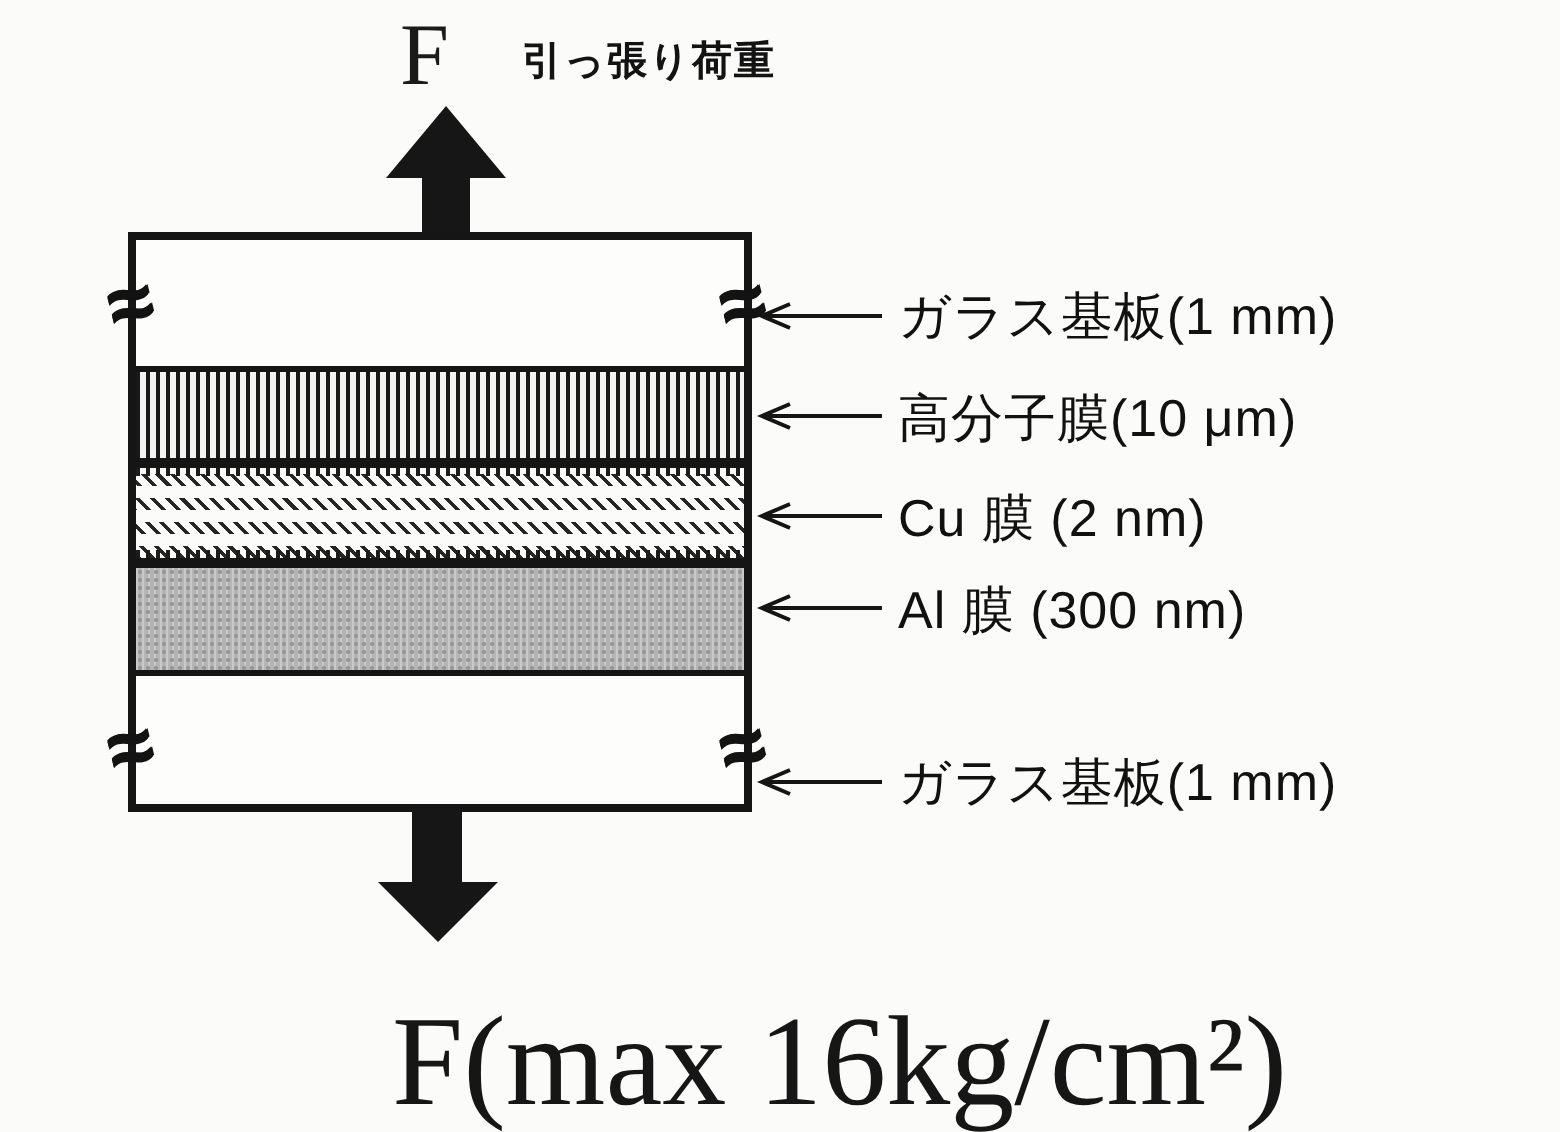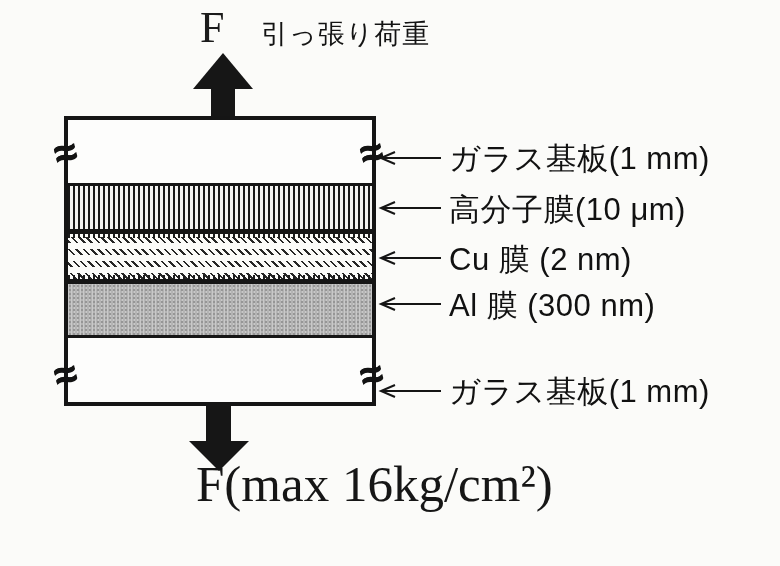--- a/index.html
+++ b/index.html
@@ -17,21 +17,21 @@
   }
 
   
   .force-symbol-top {
     position: absolute; left: 200px; top: 6px;
     font-family: "Liberation Serif", "DejaVu Serif", serif;
     font-size: 44px; line-height: 1.0; color: #1b1b1b;
   }
   .load-label {
     position: absolute; left: 261px; top: 20px;
-    font-size: 27px; font-weight: 400; line-height: 1.1;
+    font-size: 20px; font-weight: 700; line-height: 1.1;
     letter-spacing: 1px; color: #131313;
   }
 
   
   .arrow-up-head {
     position: absolute; left: 193px; top: 53px;
     width: 0; height: 0;
     border-left: 30px solid transparent;
     border-right: 30px solid transparent;
     border-bottom: 36px solid #161616;
@@ -107,34 +107,34 @@
   }
   .bm-tl { left: 44px;  top: 133px; }
   .bm-tr { left: 350px; top: 133px; }
   .bm-bl { left: 44px;  top: 355px; }
   .bm-br { left: 350px; top: 355px; }
 
   
   .ref-arrow { position: absolute; left: 377px; }
   .ref-label {
     position: absolute; left: 449px;
-    font-size: 31px; line-height: 37px; color: #111;
+    font-size: 26px; line-height: 37px; color: #111;
     white-space: nowrap; letter-spacing: 0.5px;
   }
   .ra-1 { top: 150px; } .rl-1 { top: 140px; }
   .ra-2 { top: 200px; } .rl-2 { top: 191px; text-align: right; }
   .ra-3 { top: 250px; } .rl-3 { top: 241px; }
   .ra-4 { top: 296px; } .rl-4 { top: 287px; }
   .ra-5 { top: 383px; } .rl-5 { top: 373px; }
 
   
   .force-label-bottom {
-    position: absolute; left: 196px; top: 456px;
+    position: absolute; left: 196px; top: 496px;
     font-family: "Liberation Serif", "DejaVu Serif", serif;
-    font-size: 51px; line-height: 1.1; color: #161616;
+    font-size: 64px; line-height: 1.1; color: #161616;
     white-space: nowrap;
   }
 </style>
 </head>
 <body>
 
 <div class="stage">
 
   <div class="force-symbol-top">F</div>
   <div class="load-label">引っ張り荷重</div>

